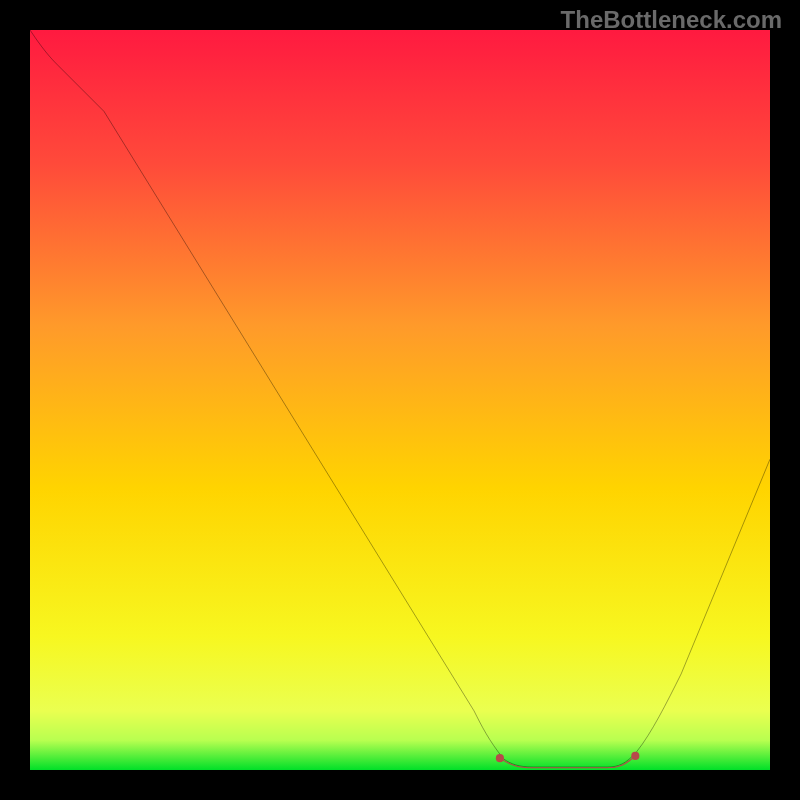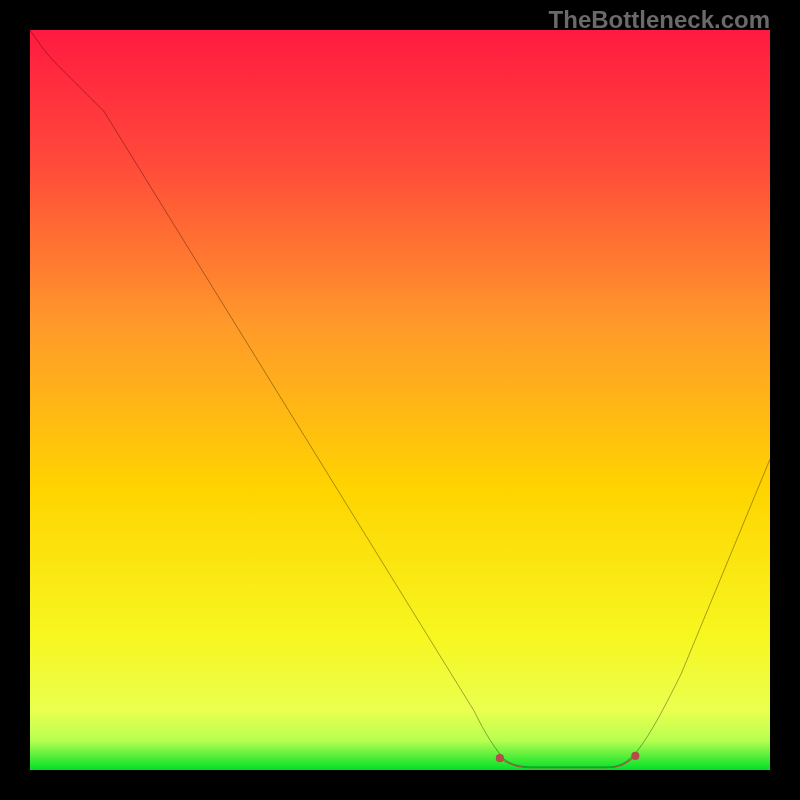--- a/index.html
+++ b/index.html
@@ -7,21 +7,21 @@
     padding: 0;
     width: 800px;
     height: 800px;
     background: #000;
     position: relative;
     font-family: Arial, Helvetica, sans-serif;
   }
   .watermark {
     position: absolute;
     top: 6px;
-    right: 30px;
+    right: 18px;
     color: #6a6a6a;
     font-size: 24px;
     font-weight: 600;
     z-index: 10;
   }
   .plot-frame {
     position: absolute;
     top: 30px;
     left: 30px;
     width: 740px;

